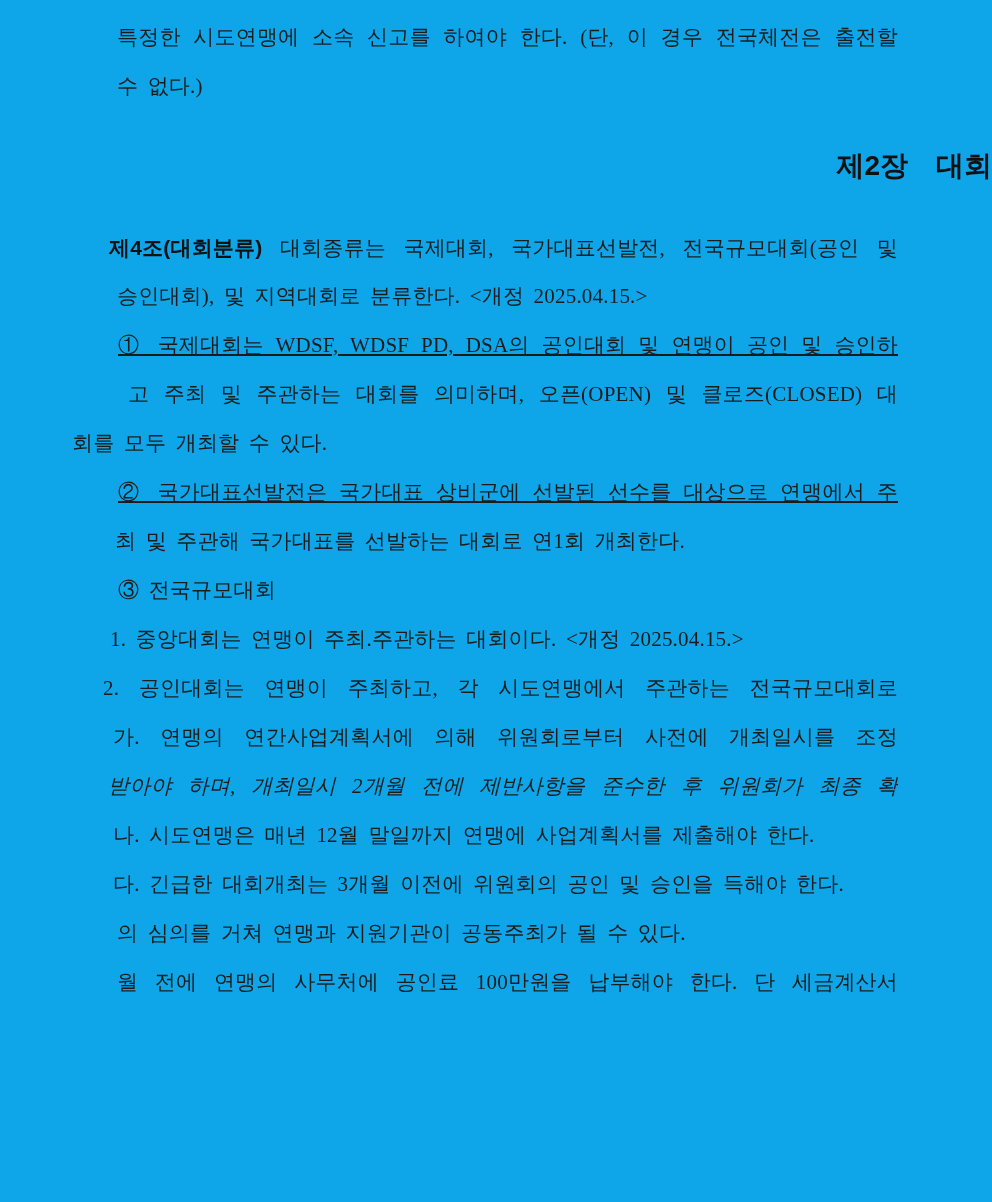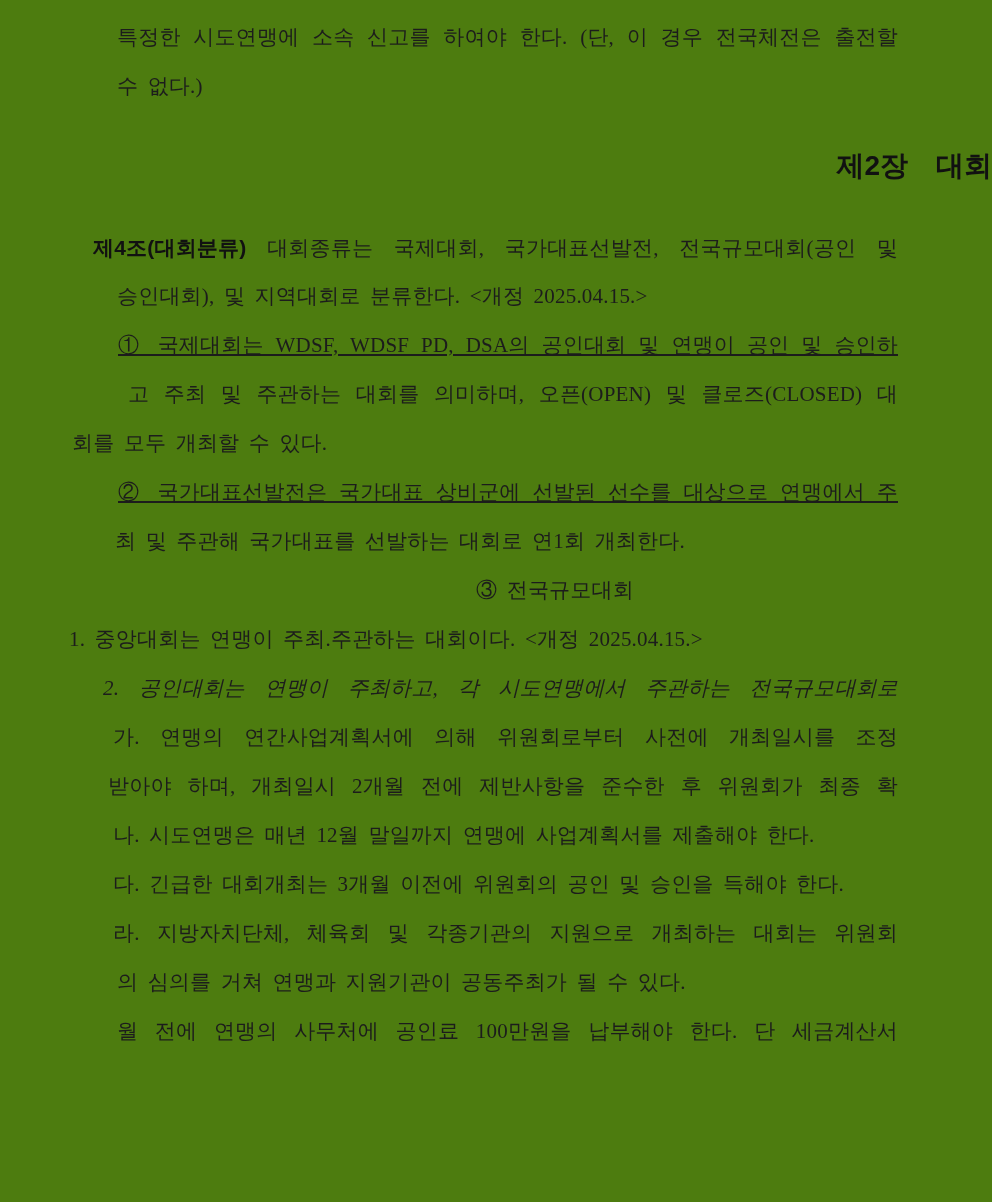--- a/index.html
+++ b/index.html
@@ -4,21 +4,21 @@
 <style>
   html, body {
     margin: 0;
     padding: 0;
     background: #ffffff;
   }
   .page {
     position: relative;
     width: 992px;
     height: 1202px;
-    background: #4d7c0f;
+    background: #0ea5e9;
     overflow: hidden;
     color: #1c1c1c;
     font-family: "Liberation Serif", "DejaVu Serif", serif;
     font-size: 21px;
     padding-top: 13px;
     box-sizing: border-box;
   }
   .line {
     height: 49px;
     line-height: 49px;
@@ -28,50 +28,51 @@
   }
   
   .j {
     white-space: normal;
     text-align: justify;
     text-align-last: justify;
     overflow: hidden;
     word-spacing: normal;
   }
   .j93  { margin-left: 93px;  width: 805px; }
-  .j103 { margin-left: 103px; width: 795px; font-style: italic; }
-  .j108 { margin-left: 108px; width: 790px; }
+  .j103 { margin-left: 103px; width: 795px; }
+  .j108 { margin-left: 108px; width: 790px; font-style: italic; }
   .j113 { margin-left: 113px; width: 785px; }
   .j117 { margin-left: 117px; width: 781px; }
   .j118 { margin-left: 118px; width: 780px; text-decoration: underline; }
   .j128 { margin-left: 128px; width: 770px; }
   
-  .l103 { margin-left: 69px; }
+  .l103 { margin-left: 110px; }
   .l113 { margin-left: 113px; }
   .l115 { margin-left: 115px; }
   .l117 { margin-left: 117px; }
-  .l118 { margin-left: 118px; text-align: center; }
+  .l118 { margin-left: 118px; }
   .l128 { margin-left: 72px; }
   .chapter-heading {
     height: 49px;
     line-height: 49px;
     margin-top: 30px;
     margin-bottom: 33px;
     text-align: right;
     font-family: "Liberation Sans", "DejaVu Sans", sans-serif;
     font-weight: bold;
     font-size: 28px;
     color: #111111;
     white-space: pre;
   }
   .article-title {
     font-family: "Liberation Sans", "DejaVu Sans", sans-serif;
     font-weight: bold;
     font-size: 21px;
     color: #111111;
+    margin-left: 16px;
   }
 </style>
 </head>
 <body>
 
 <div class="page">
 
   <div class="line j j117">특정한 시도연맹에 소속 신고를 하여야 한다. (단, 이 경우 전국체전은 출전할</div>
   <div class="line l117">수 없다.)</div>
 
@@ -94,18 +95,17 @@
 
   <div class="line l103">1. 중앙대회는 연맹이 주최.주관하는 대회이다. &lt;개정 2025.04.15.&gt;</div>
   <div class="line j j103">2. 공인대회는 연맹이 주최하고, 각 시도연맹에서 주관하는 전국규모대회로</div>
 
   <div class="line j j113">가. 연맹의 연간사업계획서에 의해 위원회로부터 사전에 개최일시를 조정</div>
   <div class="line j j108">받아야 하며, 개최일시 2개월 전에 제반사항을 준수한 후 위원회가 최종 확</div>
 
   <div class="line l113">나. 시도연맹은 매년 12월 말일까지 연맹에 사업계획서를 제출해야 한다.</div>
   <div class="line l113">다. 긴급한 대회개최는 3개월 이전에 위원회의 공인 및 승인을 득해야 한다.</div>
 
-  <div class="line j j113">라. 지방자치단체, 체육회 및 각종기관의 지원으로 개최하는 대회는 위원회</div>
   <div class="line l117">의 심의를 거쳐 연맹과 지원기관이 공동주최가 될 수 있다.</div>
 
   <div class="line j j117">월 전에 연맹의 사무처에 공인료 100만원을 납부해야 한다. 단 세금계산서</div>
 
 </div>
 
 </body></html>

